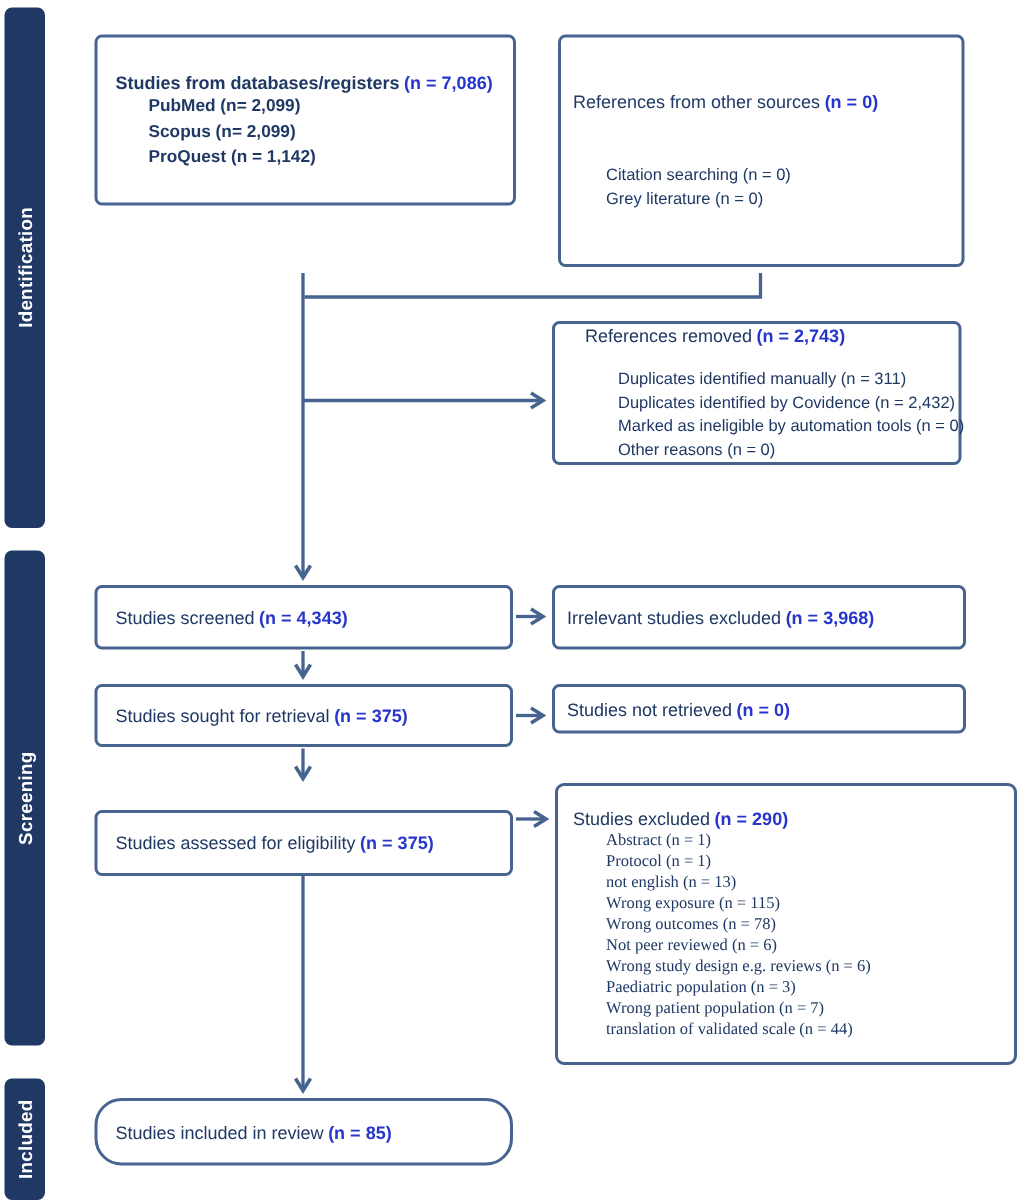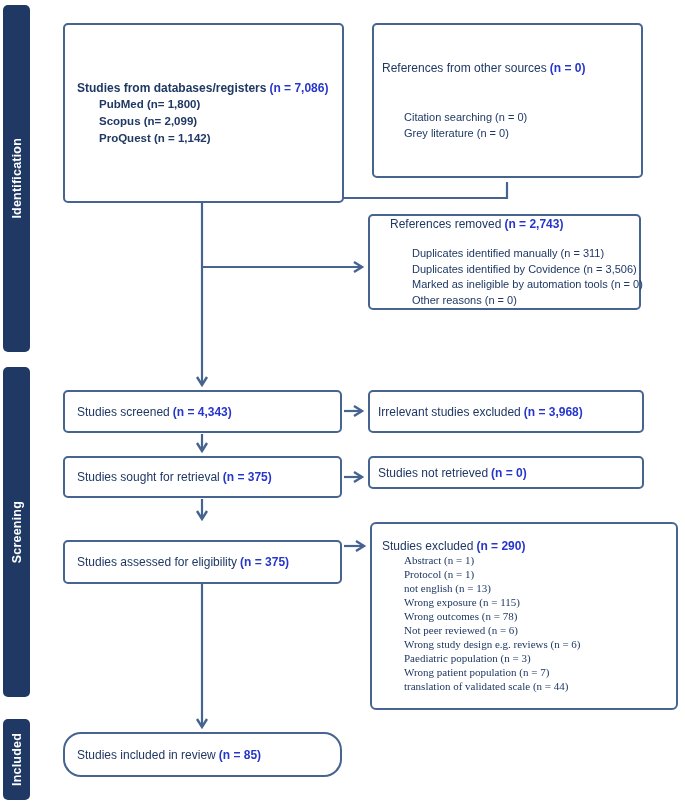--- a/index.html
+++ b/index.html
@@ -31,21 +31,21 @@
     position:absolute; background:#ffffff;
     border:2.2px solid #46648f; border-radius:5px;
     display:flex; flex-direction:column; justify-content:center;
     box-sizing:border-box; z-index:2; font-size:12px; line-height:16px;
   }
   .fbox .title-line { white-space:nowrap; }
   .fbox .n { font-weight:bold; color:#2636cc; margin-left:3px; }
   .fbox .sub-list { margin-top:0; }
   .fbox .sub-item { padding-left:22px; font-size:11px; line-height:15.5px; white-space:nowrap; }
 
-  #box-databases      { left:63px;  top:23px;  width:281px; height:180px; padding-left:12px; }
+  #box-databases      { left:63px;  top:23px;  width:281px; height:114px; padding-left:12px; }
   #box-databases .title-line { font-weight:bold; }
   #box-databases .sub-item   { font-weight:bold; font-size:11.5px; line-height:17px; }
 
   #box-other-sources  { left:372px; top:23px;  width:271px; height:155px; padding-left:8px;gap:34px; }
   #box-removed        { left:368px; top:214px; width:273px; height:96px;  padding-left:20px;justify-content:space-between; }
   #box-screened       { left:63px;  top:390px; width:279px; height:43px;  padding-left:12px; }
   #box-irrelevant     { left:368px; top:390px; width:276px; height:43px;  padding-left:8px; }
   #box-sought         { left:63px;  top:456px; width:279px; height:42px;  padding-left:12px; }
   #box-not-retrieved  { left:368px; top:456px; width:276px; height:33px;  padding-left:8px; }
   #box-assessed       { left:63px;  top:524px; width:279px; height:44px;  padding-left:12px;margin-top:16px; }
@@ -92,39 +92,39 @@
   <div class="stagebar" id="bar-screening">
     <span class="stagebar-label">Screening</span>
   </div>
   <div class="stagebar" id="bar-included">
     <span class="stagebar-label">Included</span>
   </div>
 
   <div class="fbox" id="box-databases">
     <div class="title-line"><span>Studies from databases/registers</span><span class="n">(n = 7,086)</span></div>
     <div class="sub-list">
-        <div class="sub-item">PubMed (n= 1,800)</div>
+        <div class="sub-item">PubMed (n= 2,099)</div>
         <div class="sub-item">Scopus (n= 2,099)</div>
         <div class="sub-item">ProQuest (n = 1,142)</div>
       </div>
   </div>
 
   <div class="fbox" id="box-other-sources">
     <div class="title-line"><span>References from other sources</span><span class="n">(n = 0)</span></div>
     <div class="sub-list">
         <div class="sub-item">Citation searching (n = 0)</div>
         <div class="sub-item">Grey literature (n = 0)</div>
       </div>
   </div>
 
   <div class="fbox" id="box-removed">
     <div class="title-line"><span>References removed</span><span class="n">(n = 2,743)</span></div>
     <div class="sub-list">
         <div class="sub-item">Duplicates identified manually (n = 311)</div>
-        <div class="sub-item">Duplicates identified by Covidence (n = 3,506)</div>
+        <div class="sub-item">Duplicates identified by Covidence (n = 2,432)</div>
         <div class="sub-item">Marked as ineligible by automation tools (n = 0)</div>
         <div class="sub-item">Other reasons (n = 0)</div>
       </div>
   </div>
 
   <div class="fbox" id="box-screened">
     <div class="title-line"><span>Studies screened</span><span class="n">(n = 4,343)</span></div>
   </div>
 
   <div class="fbox" id="box-irrelevant">

